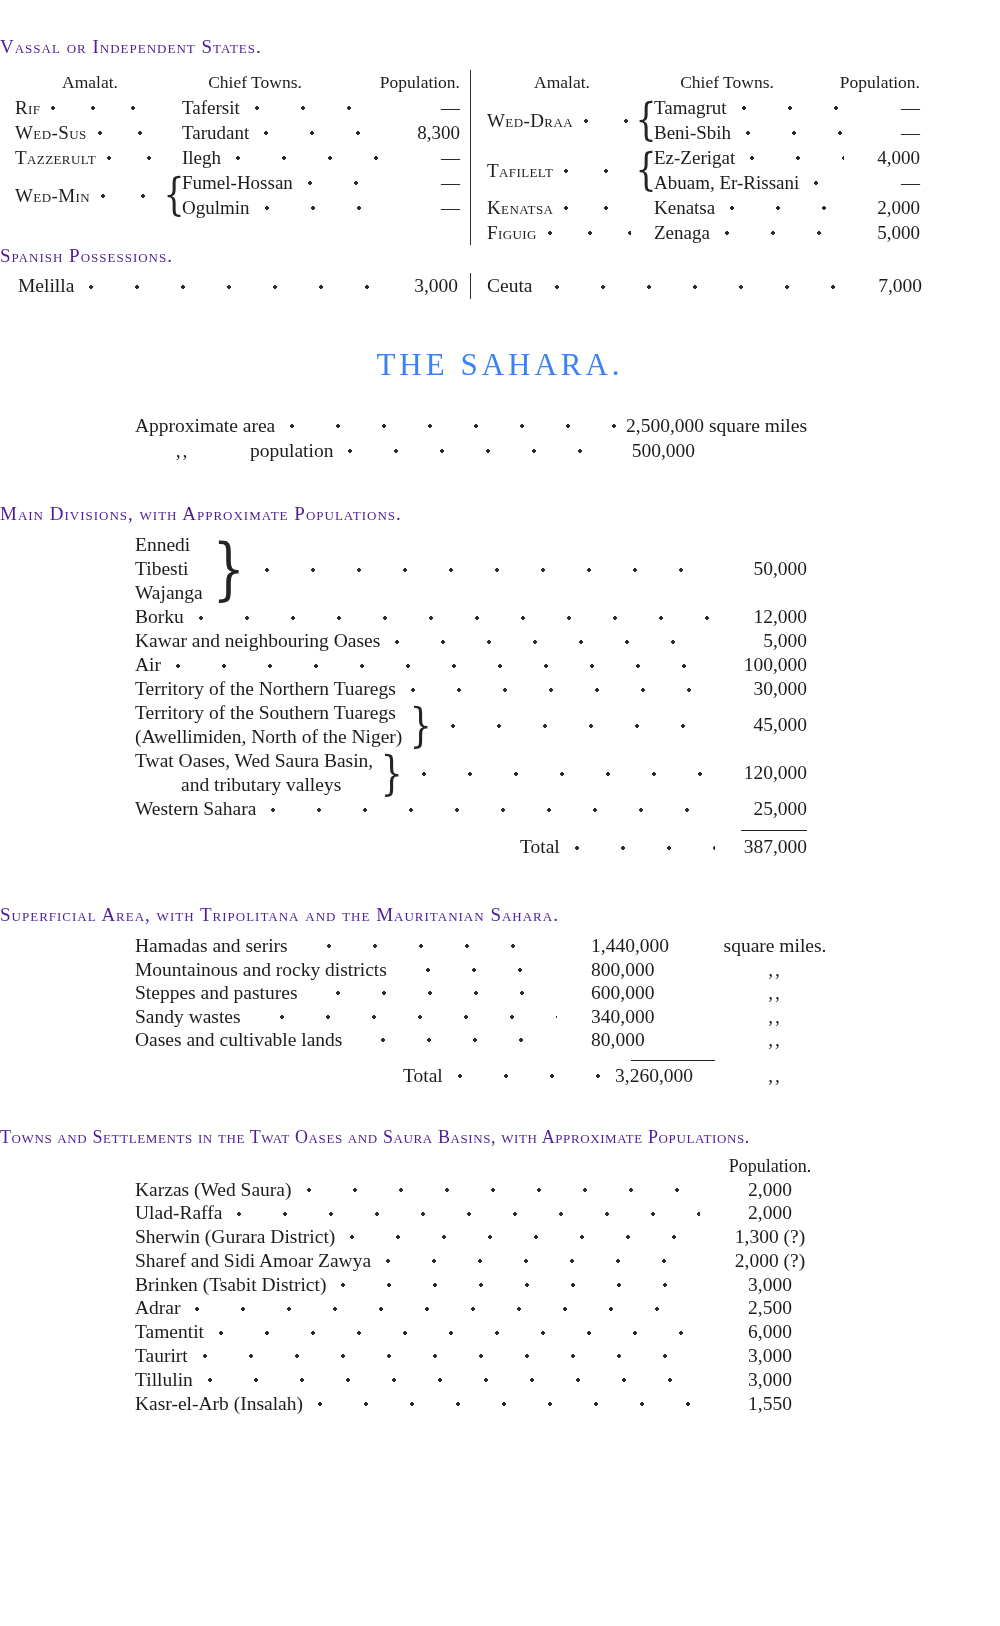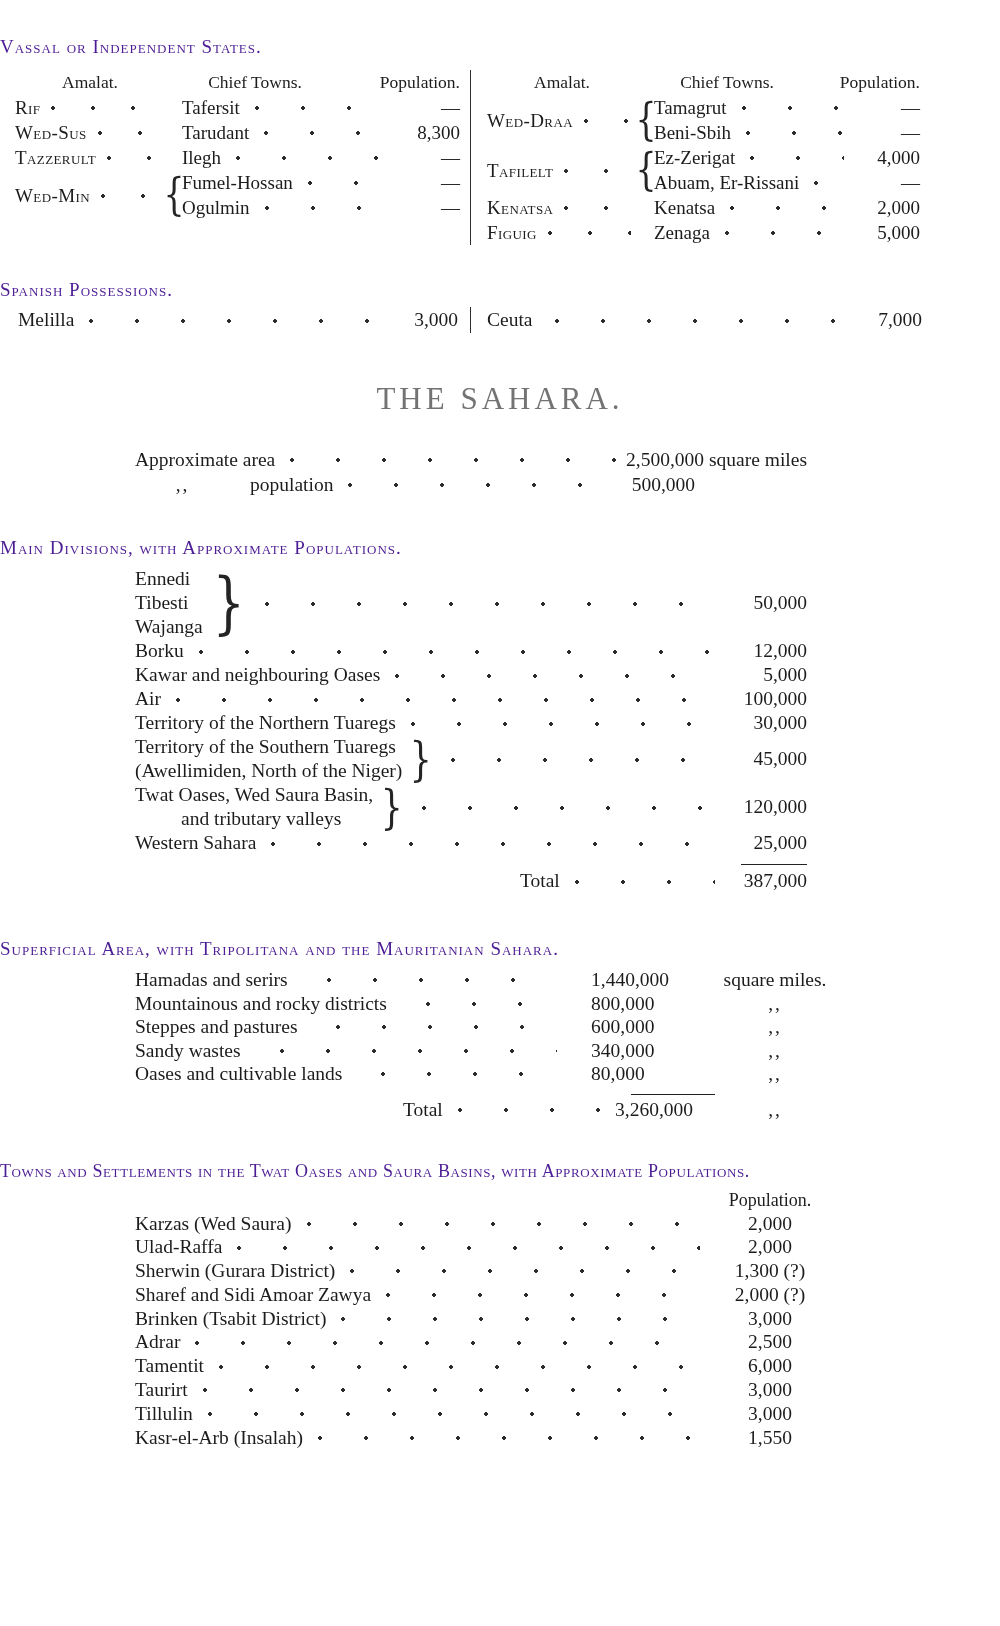--- a/index.html
+++ b/index.html
@@ -36,29 +36,29 @@
   .amalat-col { width:150px; display:flex; align-items:center; }
   .amalat-col .a-name { font-variant:small-caps; letter-spacing:0.4px; white-space:nowrap; }
   .brace-slot { width:17px; display:flex; justify-content:center; align-items:center; }
   .brace-slot .brace { font-size:44px; }
   .towns-stack { flex:1; }
   .town-line { display:flex; align-items:center; line-height:25px; }
   .t-name { white-space:nowrap; }
   .t-pop { width:66px; text-align:right; white-space:nowrap; }
 
   
-  .spanish-title { margin-top:34px; }
+  .spanish-title { }
   .spanish-row { display:flex; margin-top:6px; font-size:19.5px; line-height:26px; }
   .sp-half { width:470px; display:flex; align-items:center; padding:0 12px 0 18px; }
   .sp-half.rt { width:530px; border-left:1.6px solid #2e2e2e; padding:0 78px 0 16px;gap:8px; }
   .sp-name { white-space:nowrap; }
   .sp-pop { white-space:nowrap; text-align:right; }
 
   
-  .sahara-title { text-align:center; font-size:31px; letter-spacing:4px; margin-top:48px; color:#737373; }
+  .sahara-title { text-align:center; font-size:31px; letter-spacing:4px; margin-top:48px; color:#3b82f6; }
 
   
   .summary { margin:30px 0 0 135px; width:672px; font-size:19.5px; }
   .srow { display:flex; align-items:center; line-height:25px; }
   .ditto-prefix { width:115px; }
   .ditto-prefix span { display:inline-block; width:95px; text-align:center; letter-spacing:2px; }
   .s-val { white-space:nowrap; }
   .s-val2 { width:90px; text-align:right; }
   .s-spacer { width:112px; }
 

